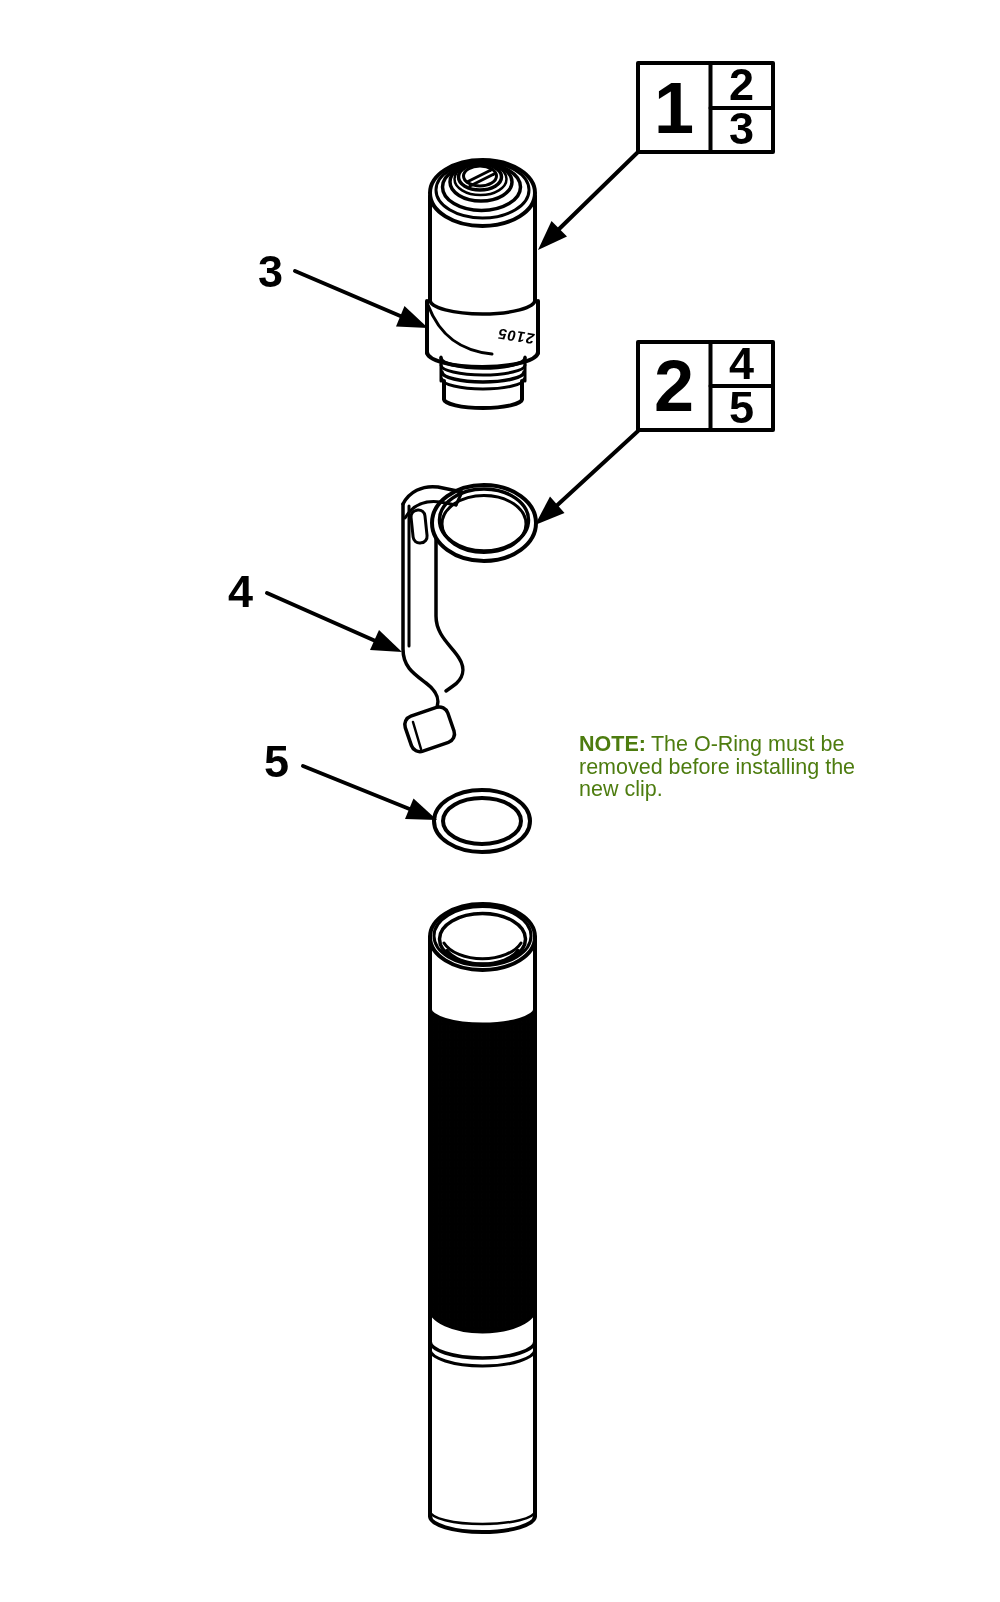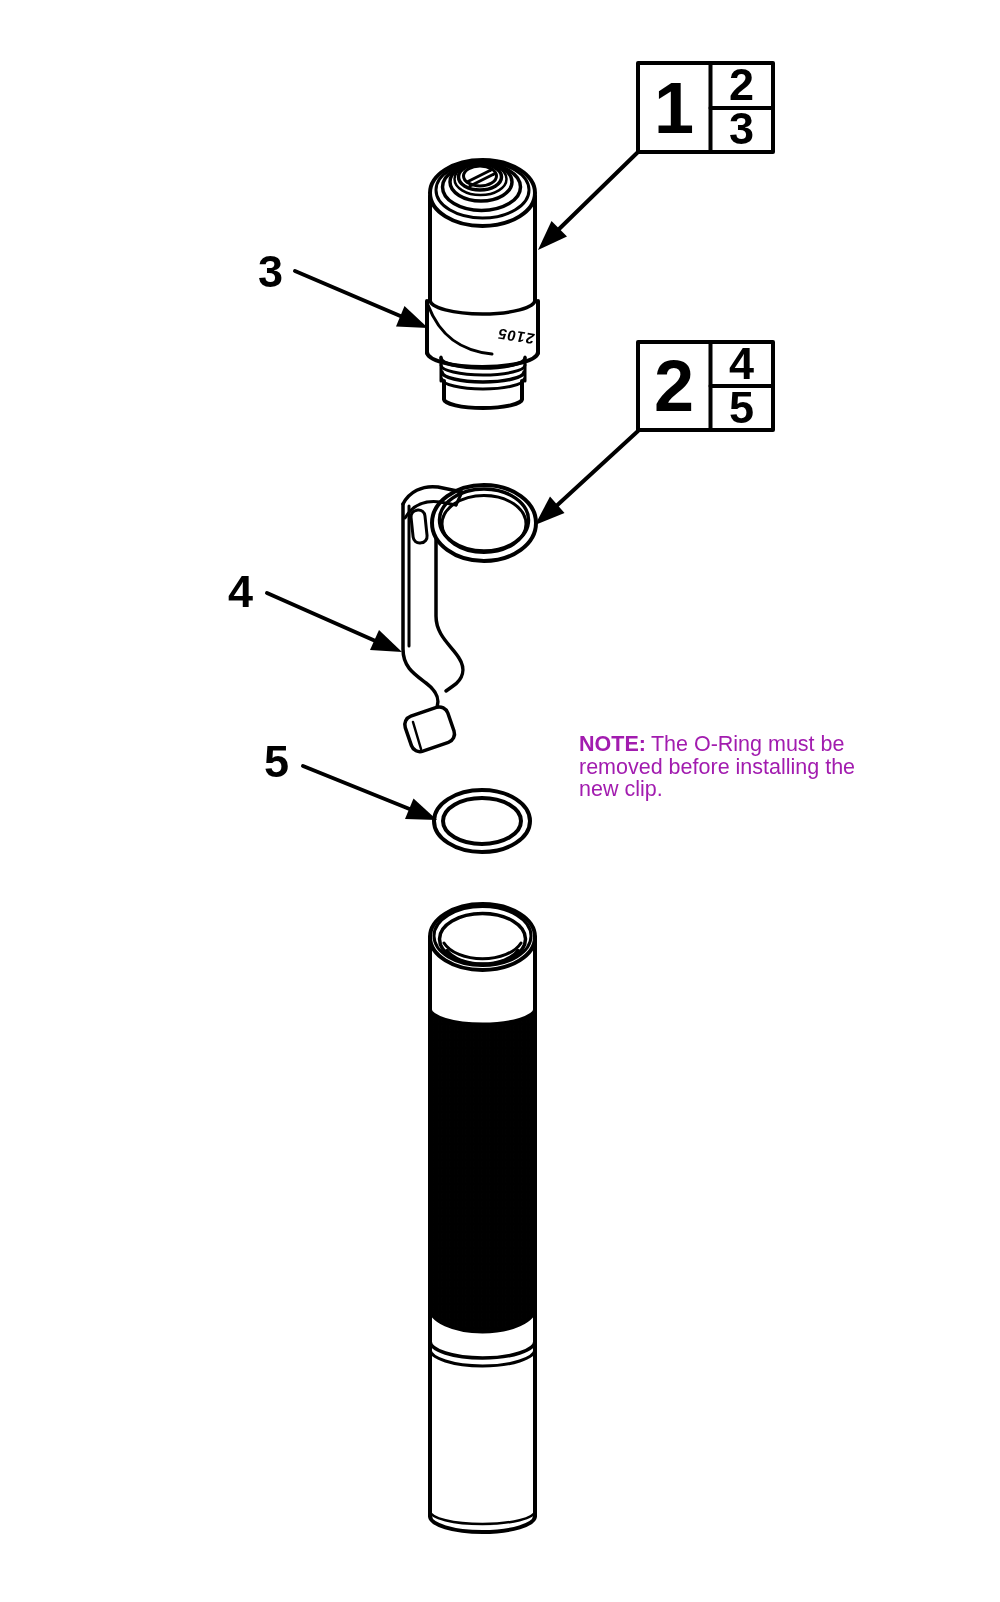--- a/index.html
+++ b/index.html
@@ -6,21 +6,21 @@
   #stage{
     position:relative;width:1000px;height:1602px;background:#ffffff;
     font-family:"Liberation Sans",sans-serif;color:#000;overflow:hidden;
   }
   #artwork{position:absolute;left:0;top:0;}
   .abs{position:absolute;}
   .cellnum{display:flex;align-items:center;justify-content:center;font-weight:bold;}
   .big{font-size:72px;}
   .small{font-size:45px;}
   .partlabel{font-size:45px;font-weight:bold;line-height:1;}
-  .note{width:292px;font-size:21.5px;line-height:22.5px;color:#a21caf;}
+  .note{width:292px;font-size:21.5px;line-height:22.5px;color:#4d7c0f;}
   .note b{font-weight:bold;margin-right:5px;}
   .engraving{
     font-size:15px;font-weight:bold;letter-spacing:1px;
     transform:rotate(189deg) skewX(-6deg);transform-origin:center;
   }
 </style>
 </head>
 <body>
 
 <div id="stage">

